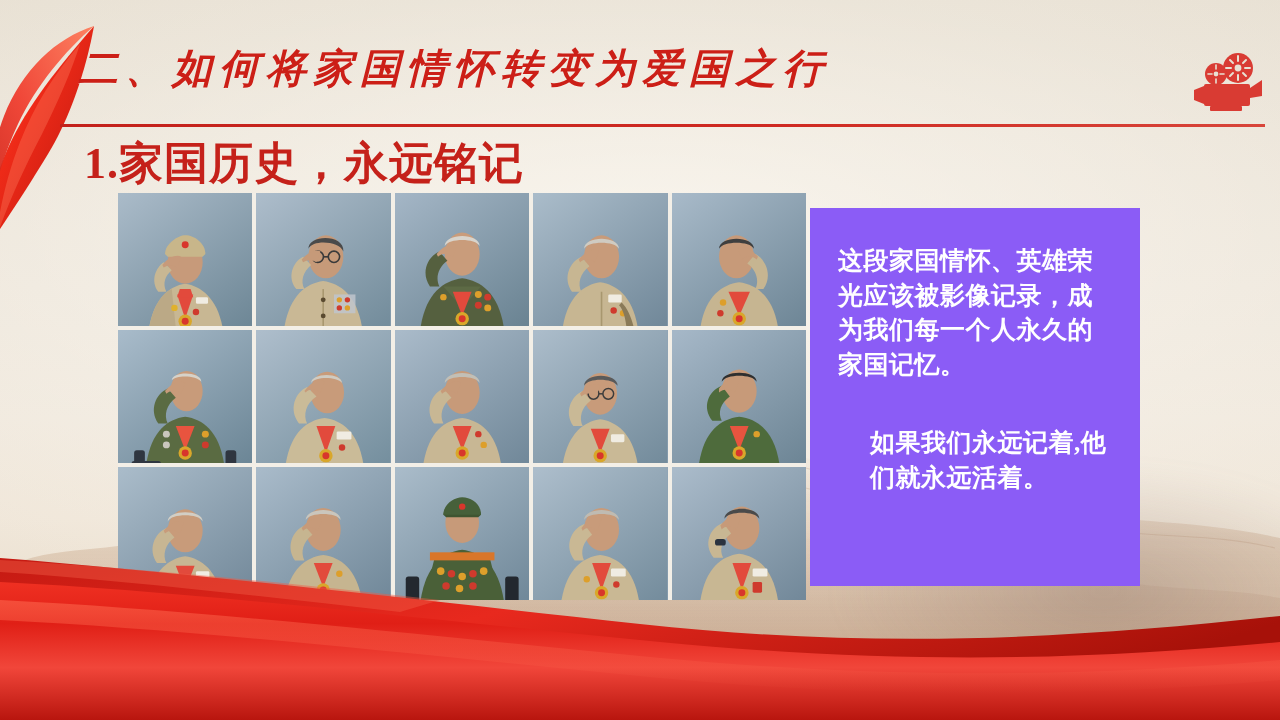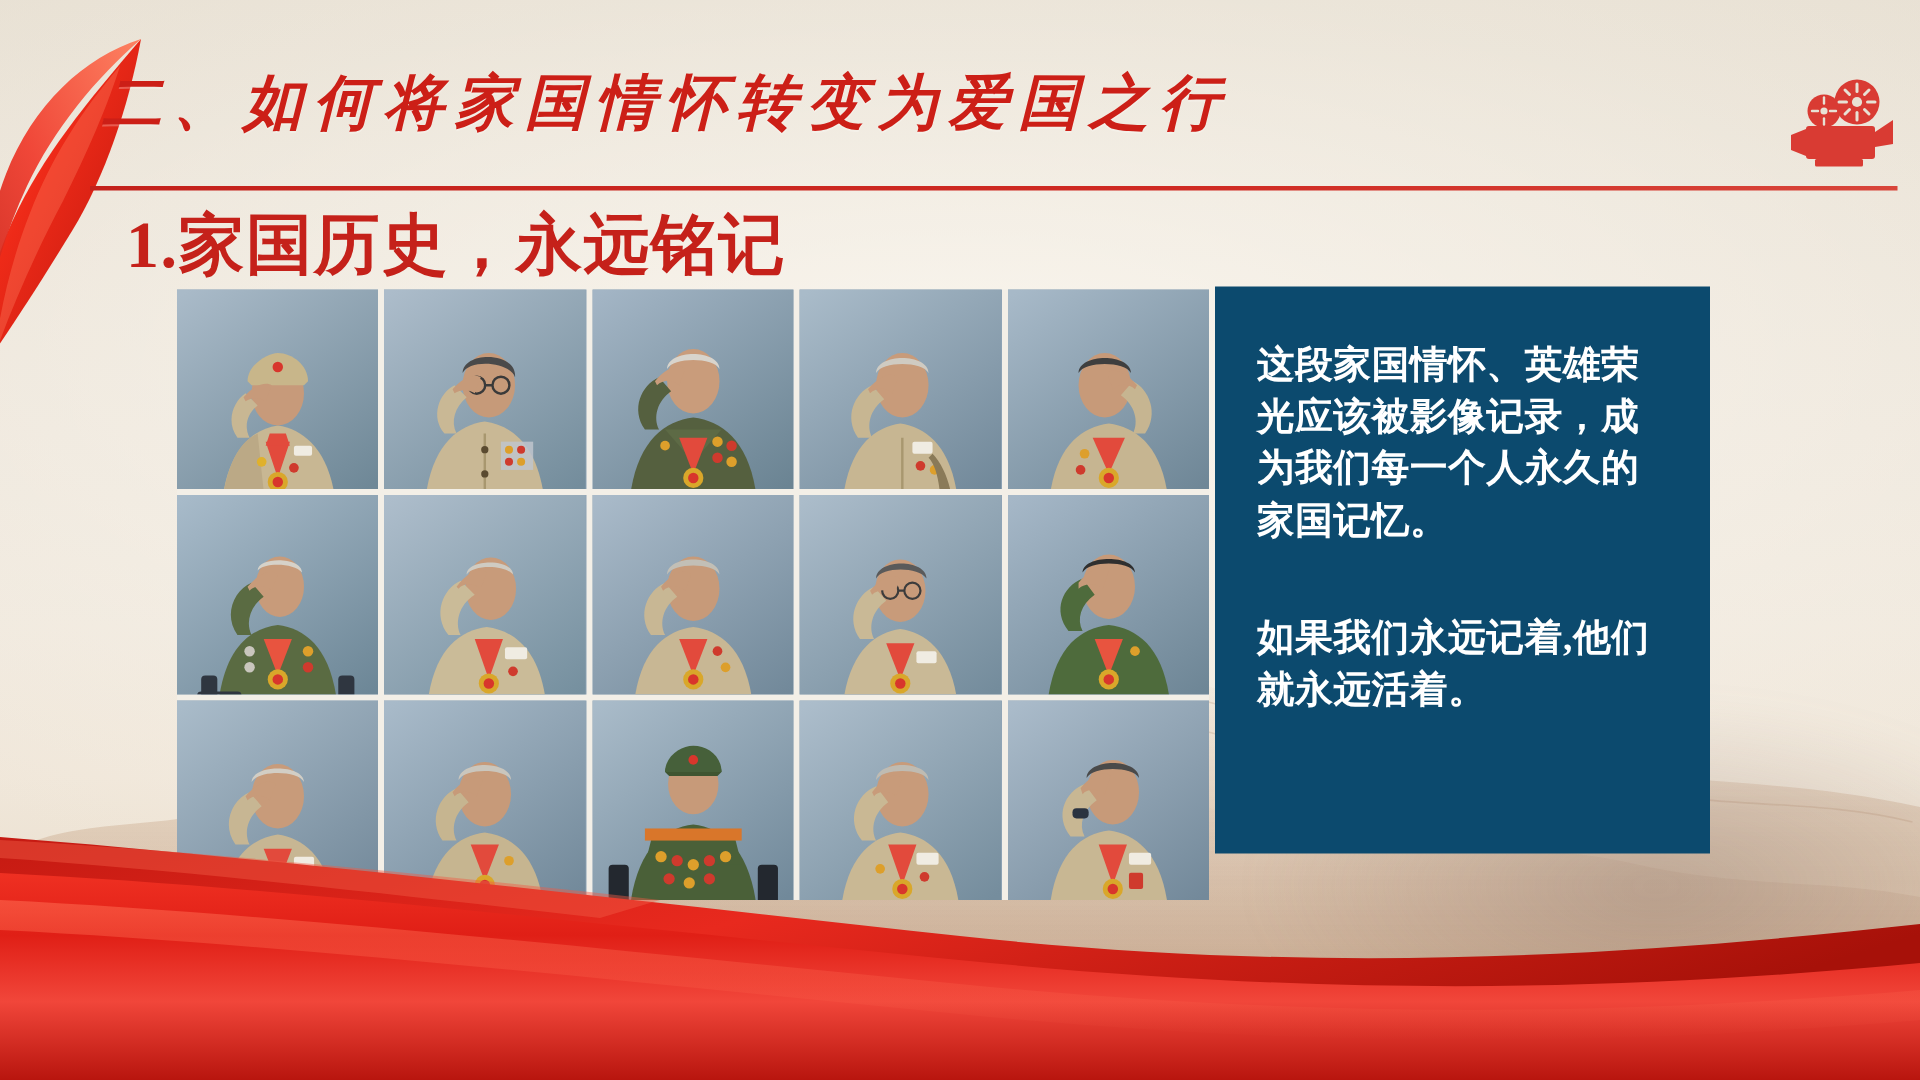--- a/index.html
+++ b/index.html
@@ -77,21 +77,21 @@
     top: 8px;
     width: 140px;
     height: 260px;
     pointer-events: none;
   }
   .ribbon-left svg { display:block; width:100%; height:100%; }
 
   
   .title-main {
     position: absolute;
-    left: 68px;
+    left: 78px;
     top: 41px;
     font-family: "Liberation Serif", "DejaVu Serif", serif;
     font-size: 40px;
     font-weight: 700;
     font-style: italic;
     letter-spacing: 7px;
     color: #cc1f17;
     white-space: nowrap;
     text-shadow: 0 1px 0 rgba(255,255,255,0.25);
   }
@@ -143,38 +143,39 @@
     position: relative;
     overflow: hidden;
     background: #8ea3b5;
   }
   .photo-cell svg { display:block; width:100%; height:100%; }
 
   
   .quote-panel {
     position: absolute;
     left: 810px;
-    top: 191px;
+    top: 208px;
     width: 330px;
     height: 378px;
-    background: #0c4a6e;
+    background: #8b5cf6;
     box-sizing: border-box;
     padding: 36px 24px 20px 28px;
   }
   .quote-p {
     color: #ffffff;
     font-family: "Liberation Serif", "DejaVu Serif", serif;
     font-weight: 700;
     font-size: 25px;
     line-height: 1.38;
     letter-spacing: 0.5px;
     margin: 0;
   }
   .quote-p.second {
     margin-top: 44px;
+    margin-left: 32px;
   }
 </style>
 </head>
 <body>
 
 <div class="slide">
 
   <div class="bg-base"></div>
   <div class="bg-vignette"></div>
 

